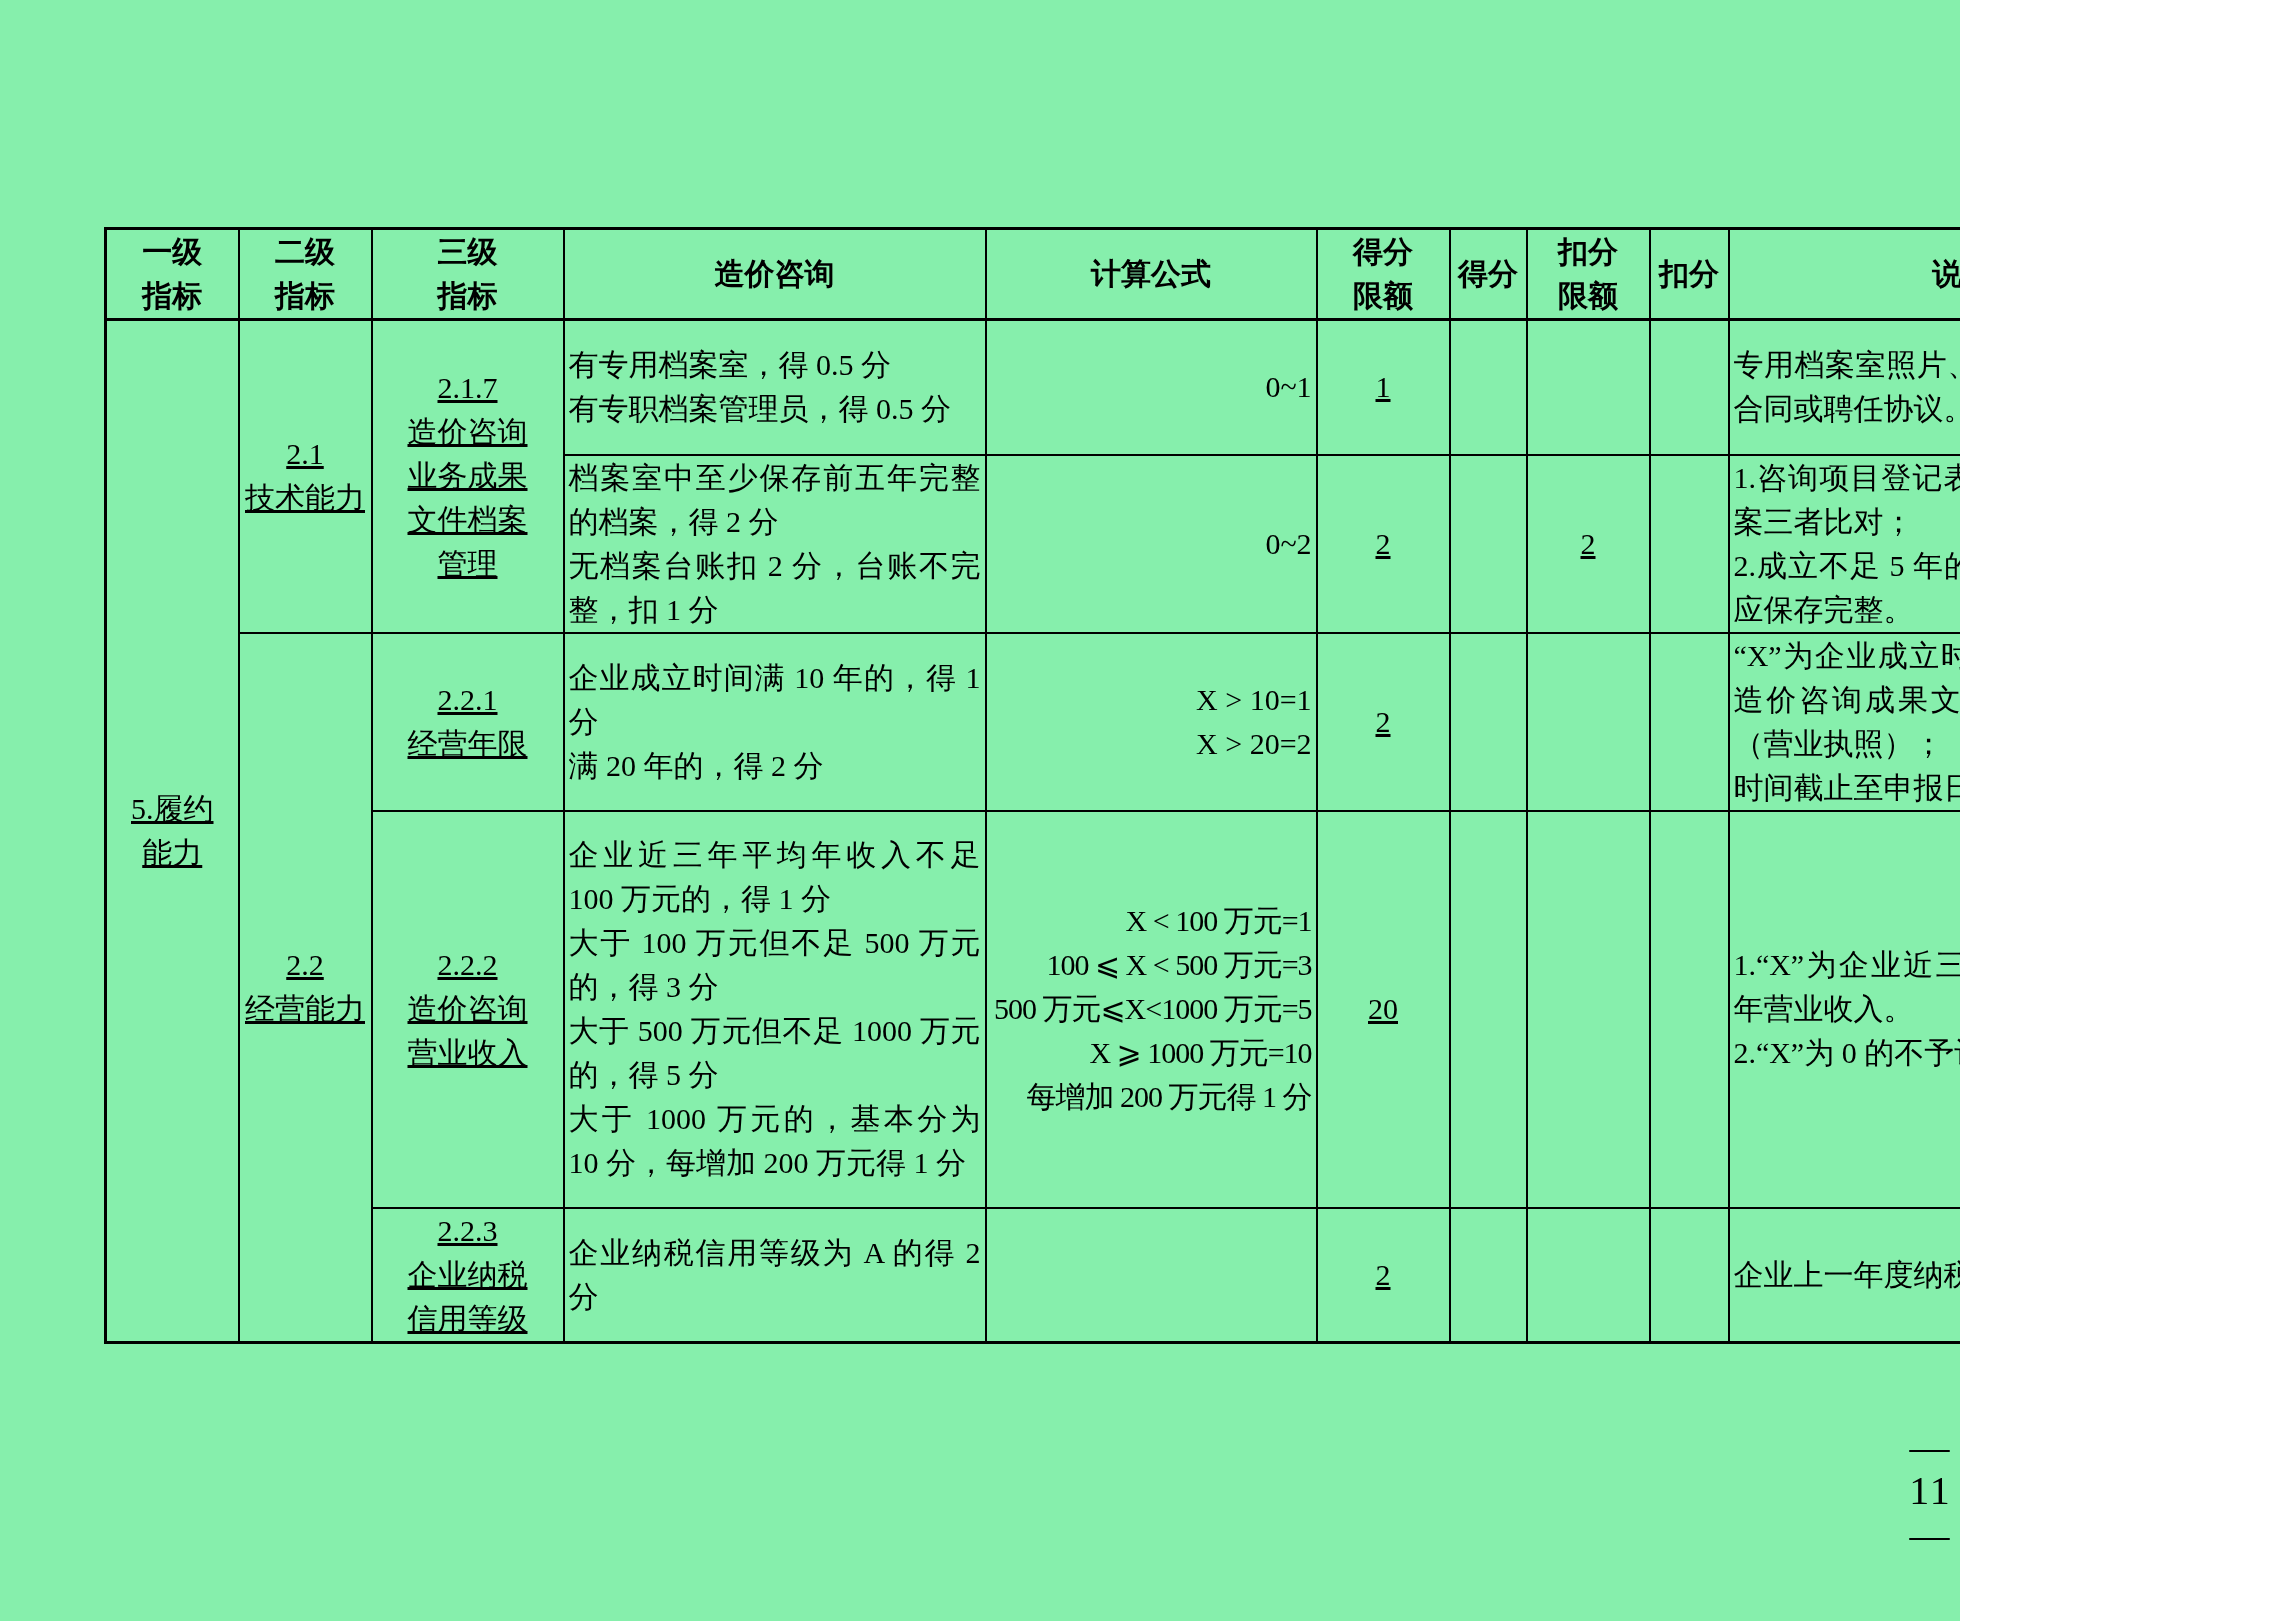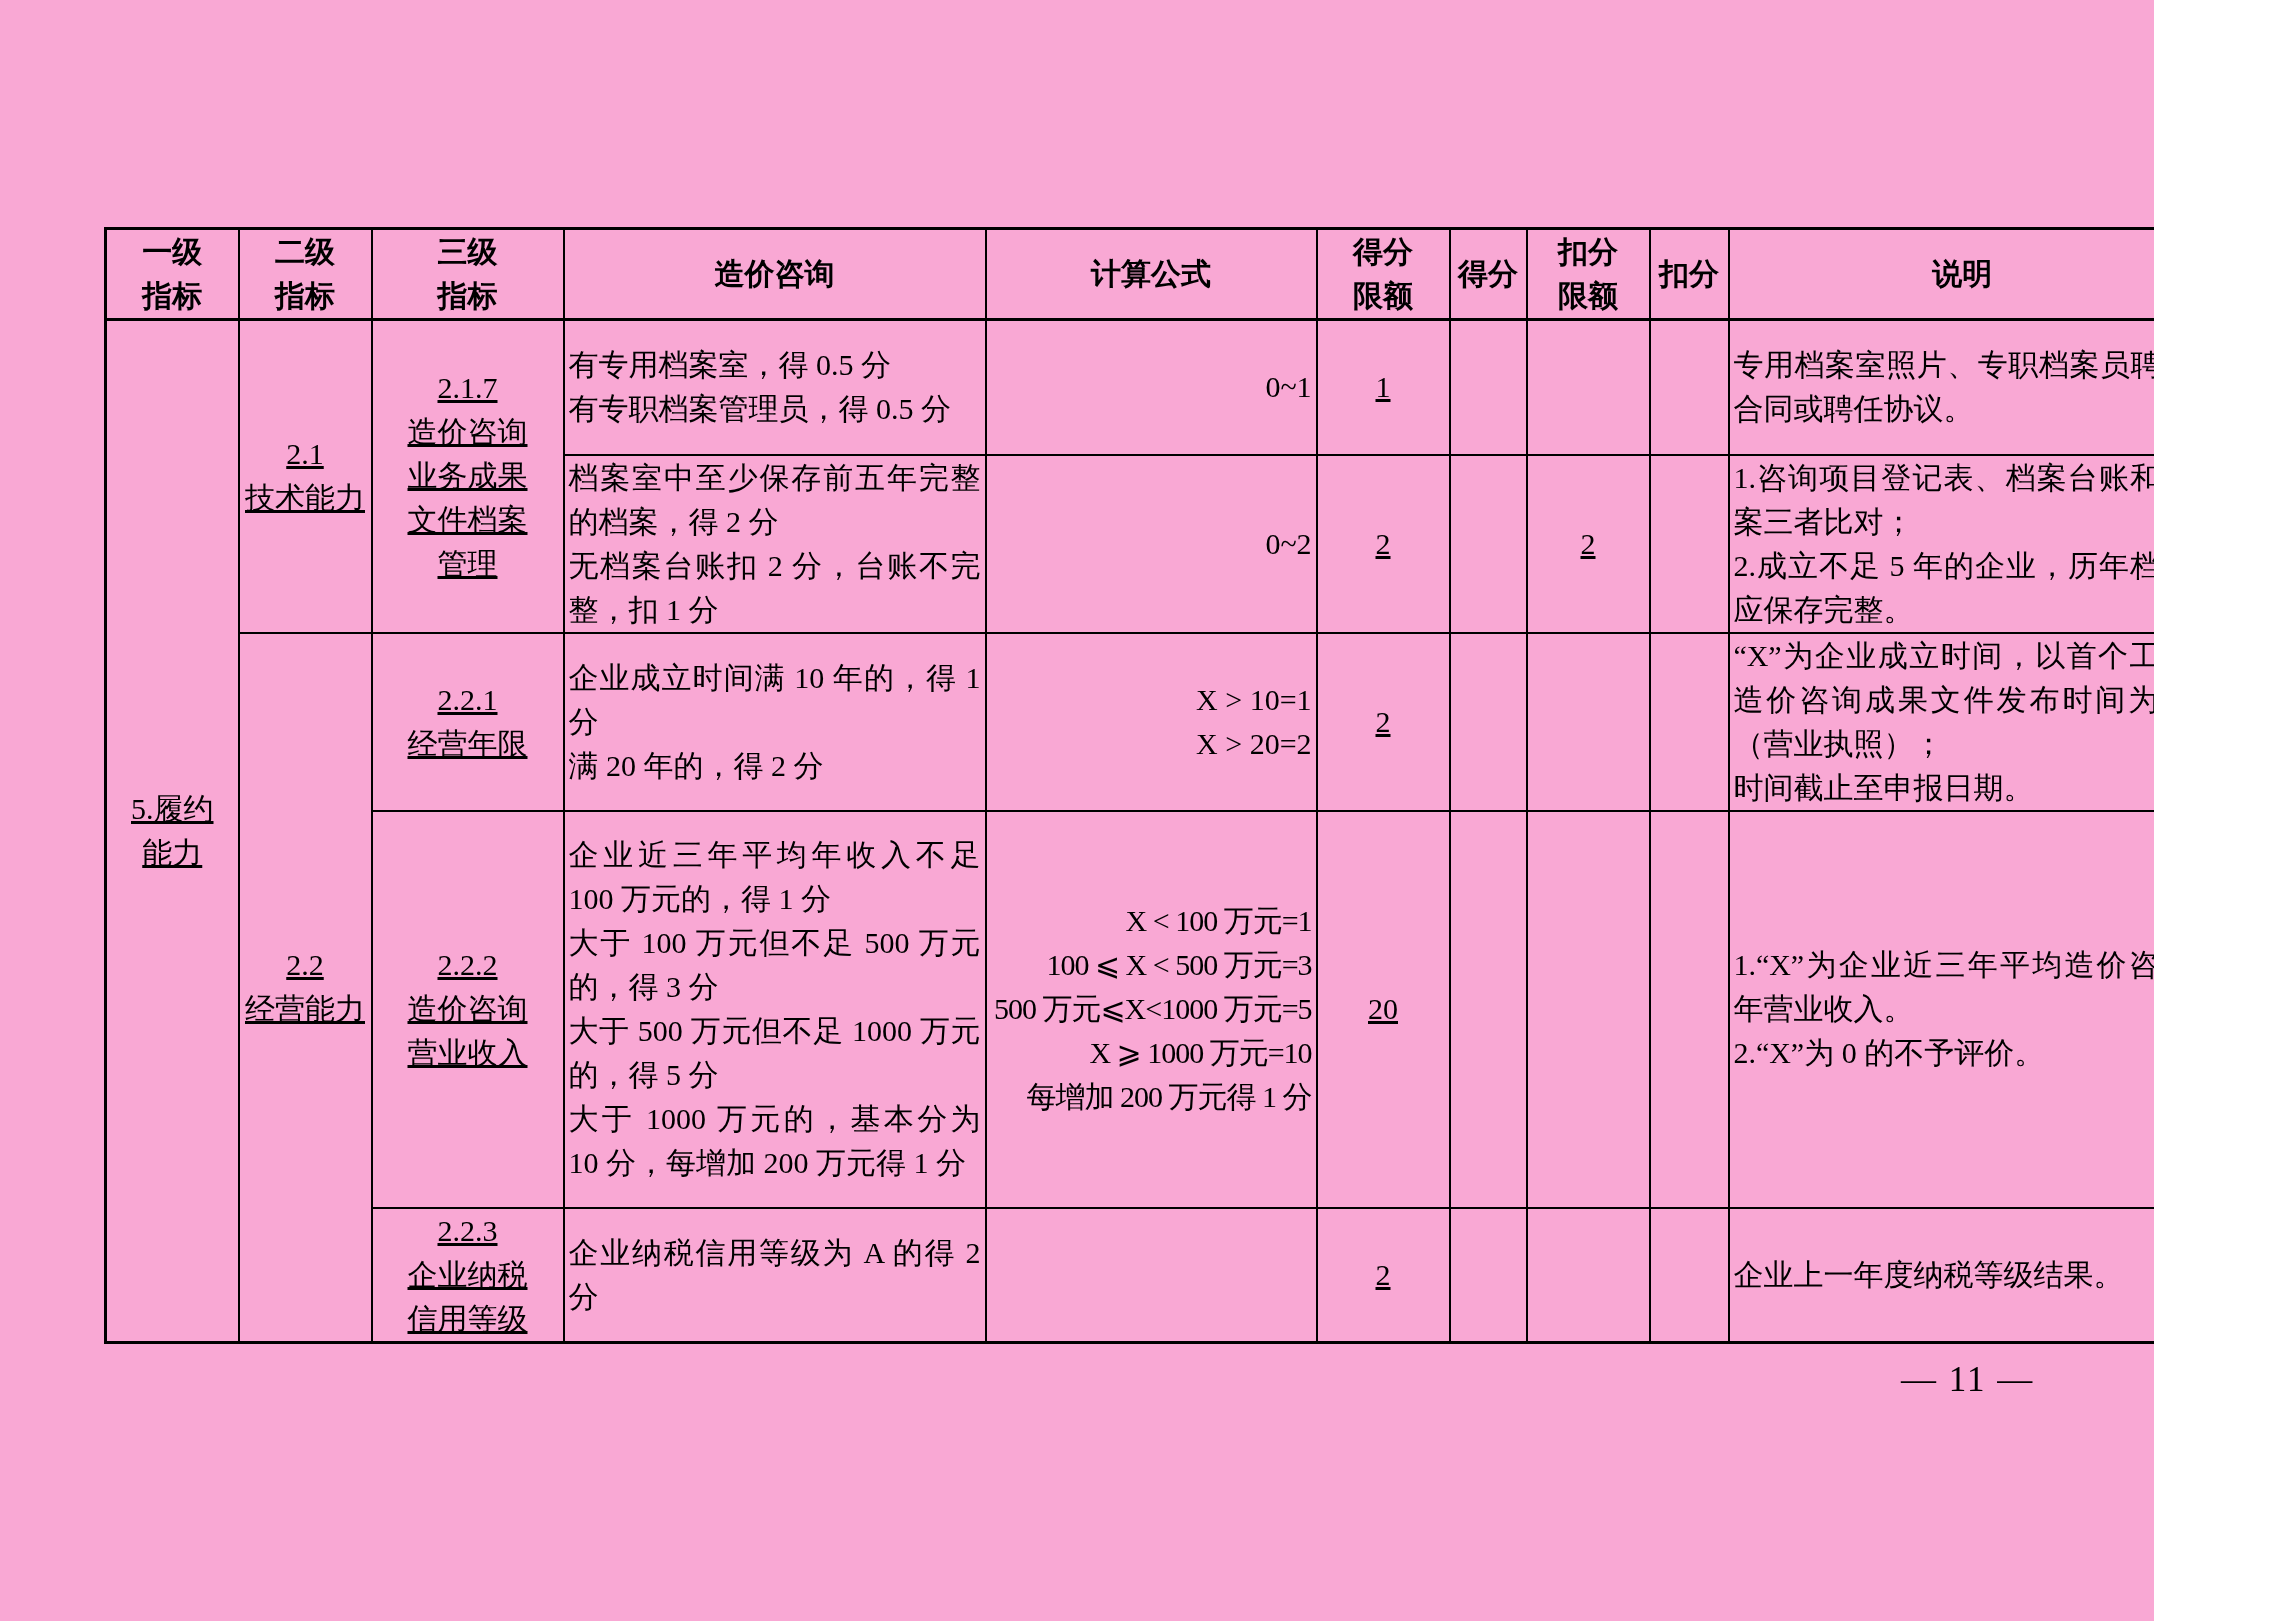--- a/index.html
+++ b/index.html
@@ -2,23 +2,23 @@
 <html><head>
 <meta charset="utf-8">
 <style>
   html, body {
     margin: 0;
     padding: 0;
     background: #ffffff;
   }
   .page {
     position: relative;
-    width: 2154px;
+    width: 1960px;
     height: 1621px;
-    background: #f9a8d4;
+    background: #86efac;
     color: #000000;
     font-family: "Liberation Serif", "DejaVu Serif", serif;
     overflow: hidden;
   }
   table.eval {
     position: absolute;
     left: 104px;
     top: 227px;
     width: 2094px;
     border-collapse: collapse;
@@ -62,22 +62,22 @@
     text-align: right;
     font-size: 29px;
     padding: 0 1px;
   }
   td.formula-tight {
     letter-spacing: -1px;
   }
   .footer-page-number {
     position: absolute;
     left: 1901px;
-    top: 1358px;
-    font-size: 35px;
+    top: 1425px;
+    font-size: 40px;
     line-height: 44px;
     letter-spacing: 2px;
     text-align: center;
   }
 </style>
 </head>
 <body>
 
 <div class="page">
 

